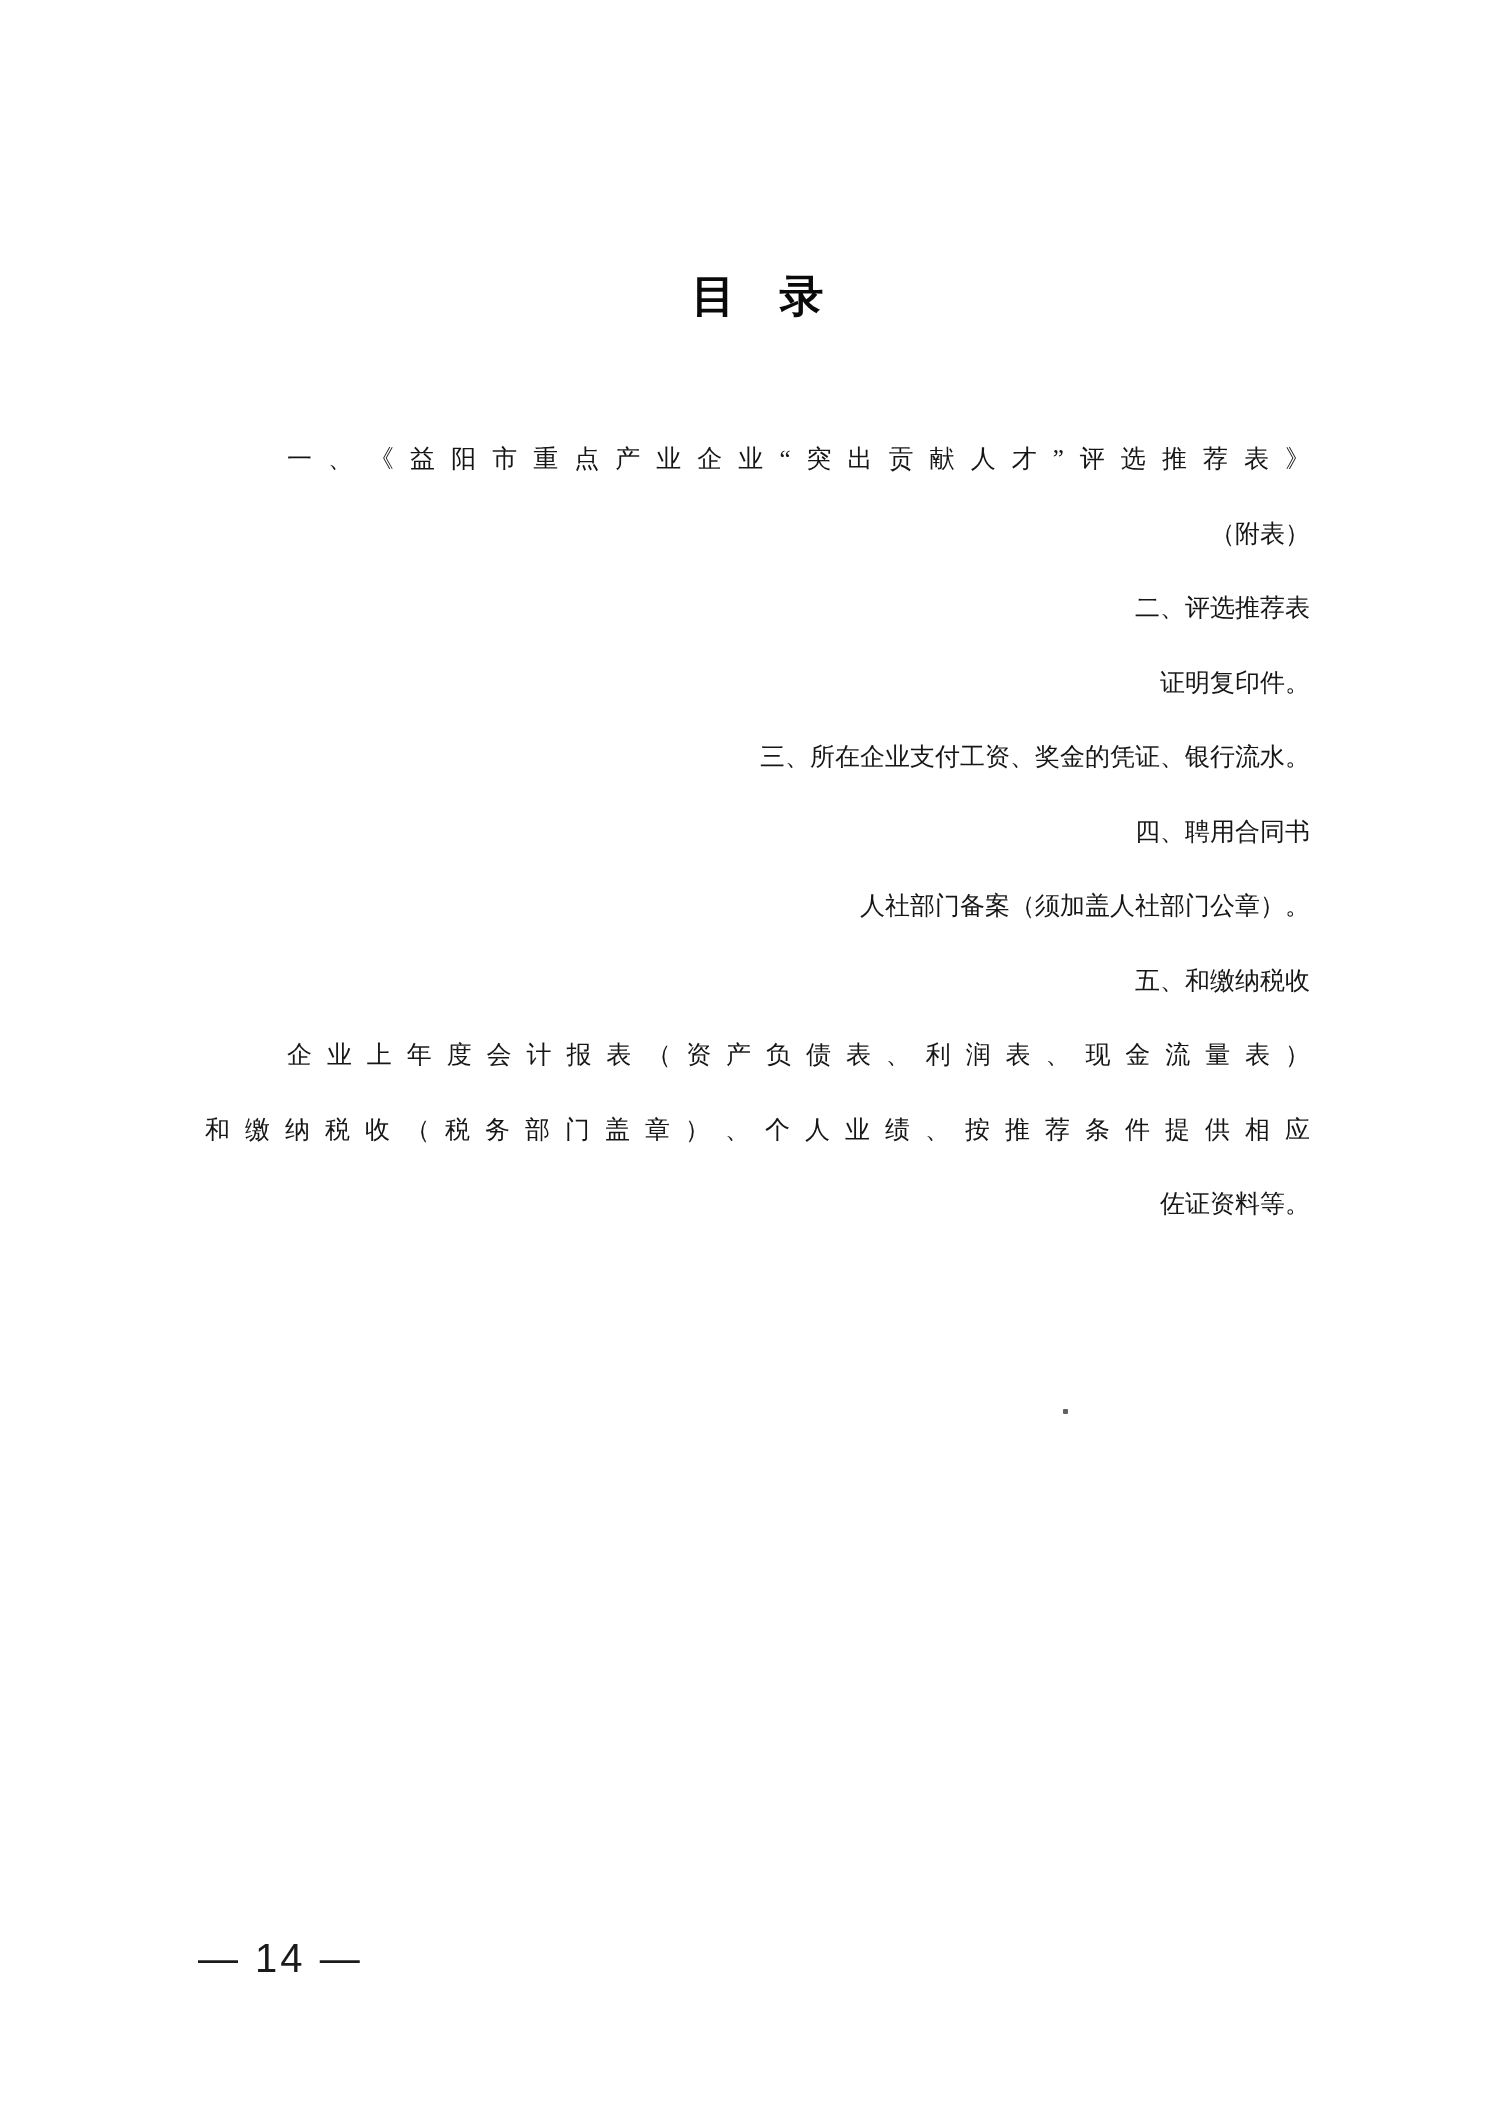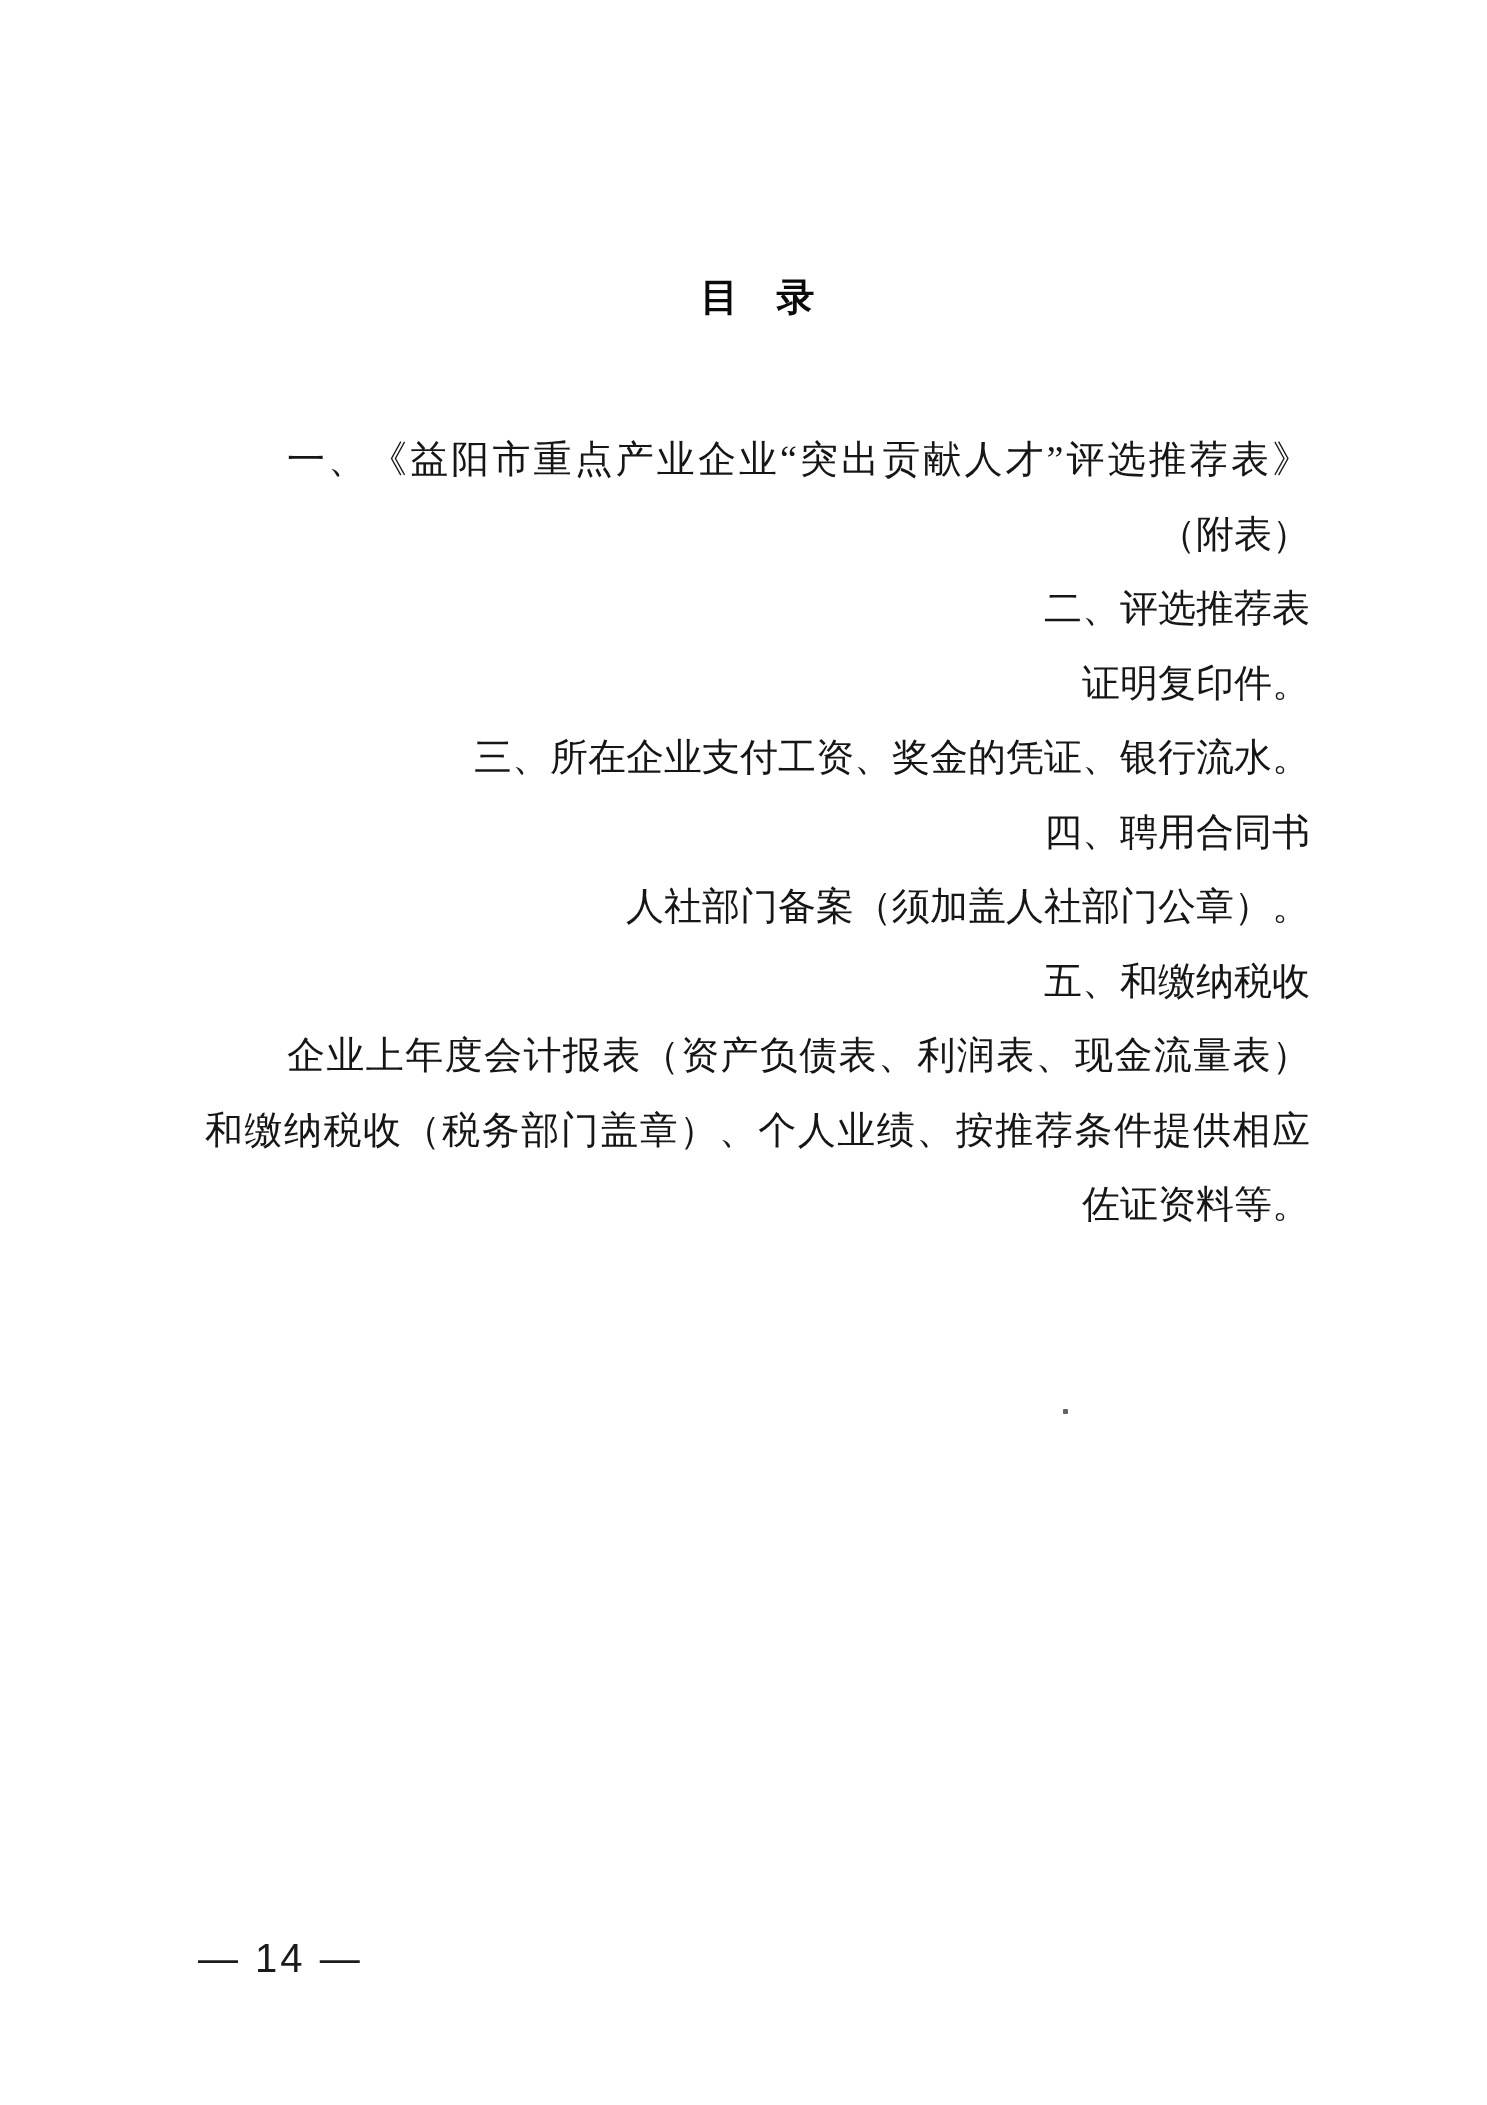--- a/index.html
+++ b/index.html
@@ -19,31 +19,31 @@
     position: absolute;
     inset: 0;
     background: #ffffff;
   }
   .doc-title {
     position: absolute;
     top: 266px;
     left: 205px;
     width: 1105px;
     text-align: center;
-    font-size: 38px;
+    font-size: 44px;
     line-height: 62px;
     font-weight: bold;
     color: #0a0a0a;
   }
   .toc {
     position: absolute;
     left: 205px;
     top: 422px;
     width: 1105px;
-    font-size: 38px;
+    font-size: 25px;
     line-height: 74.5px;
     color: #161616;
   }
   .toc-line {
     height: 74.5px;
     white-space: nowrap;
     text-align: right;
   }
   .toc-line.indent {
     padding-left: 82px;

